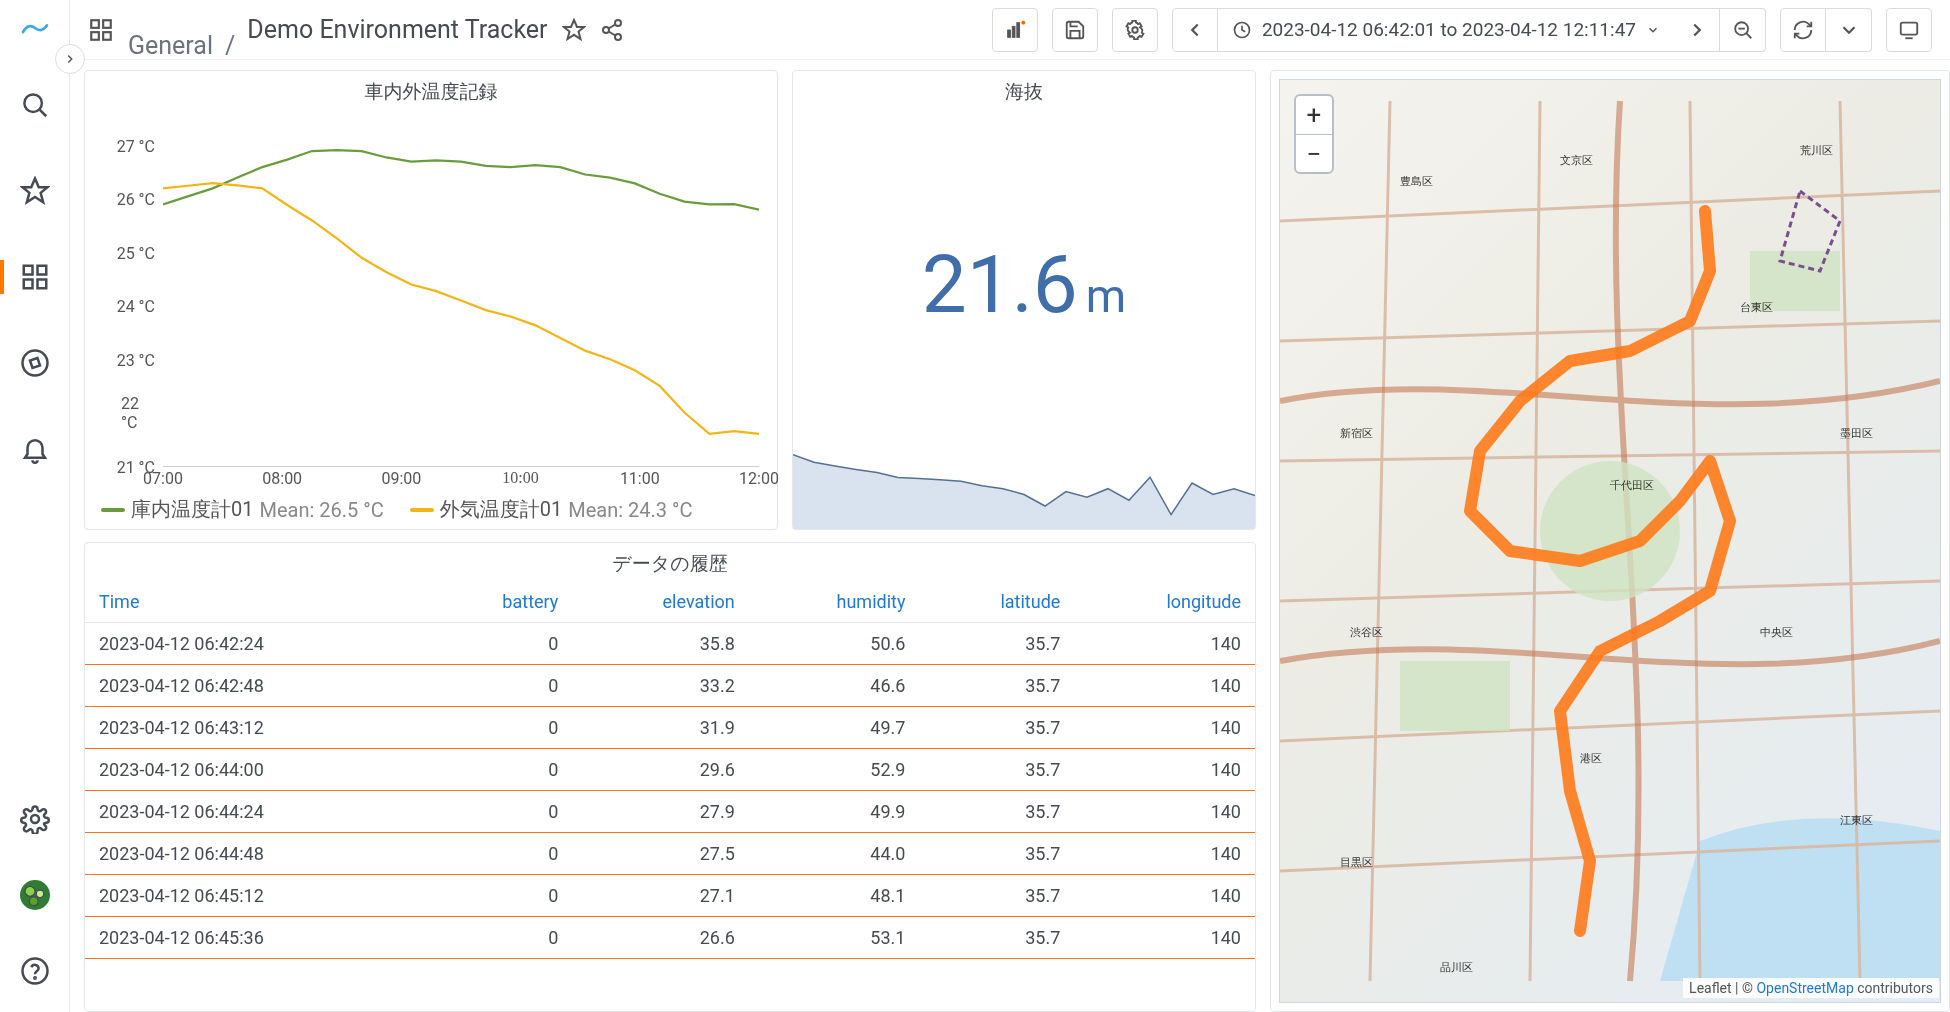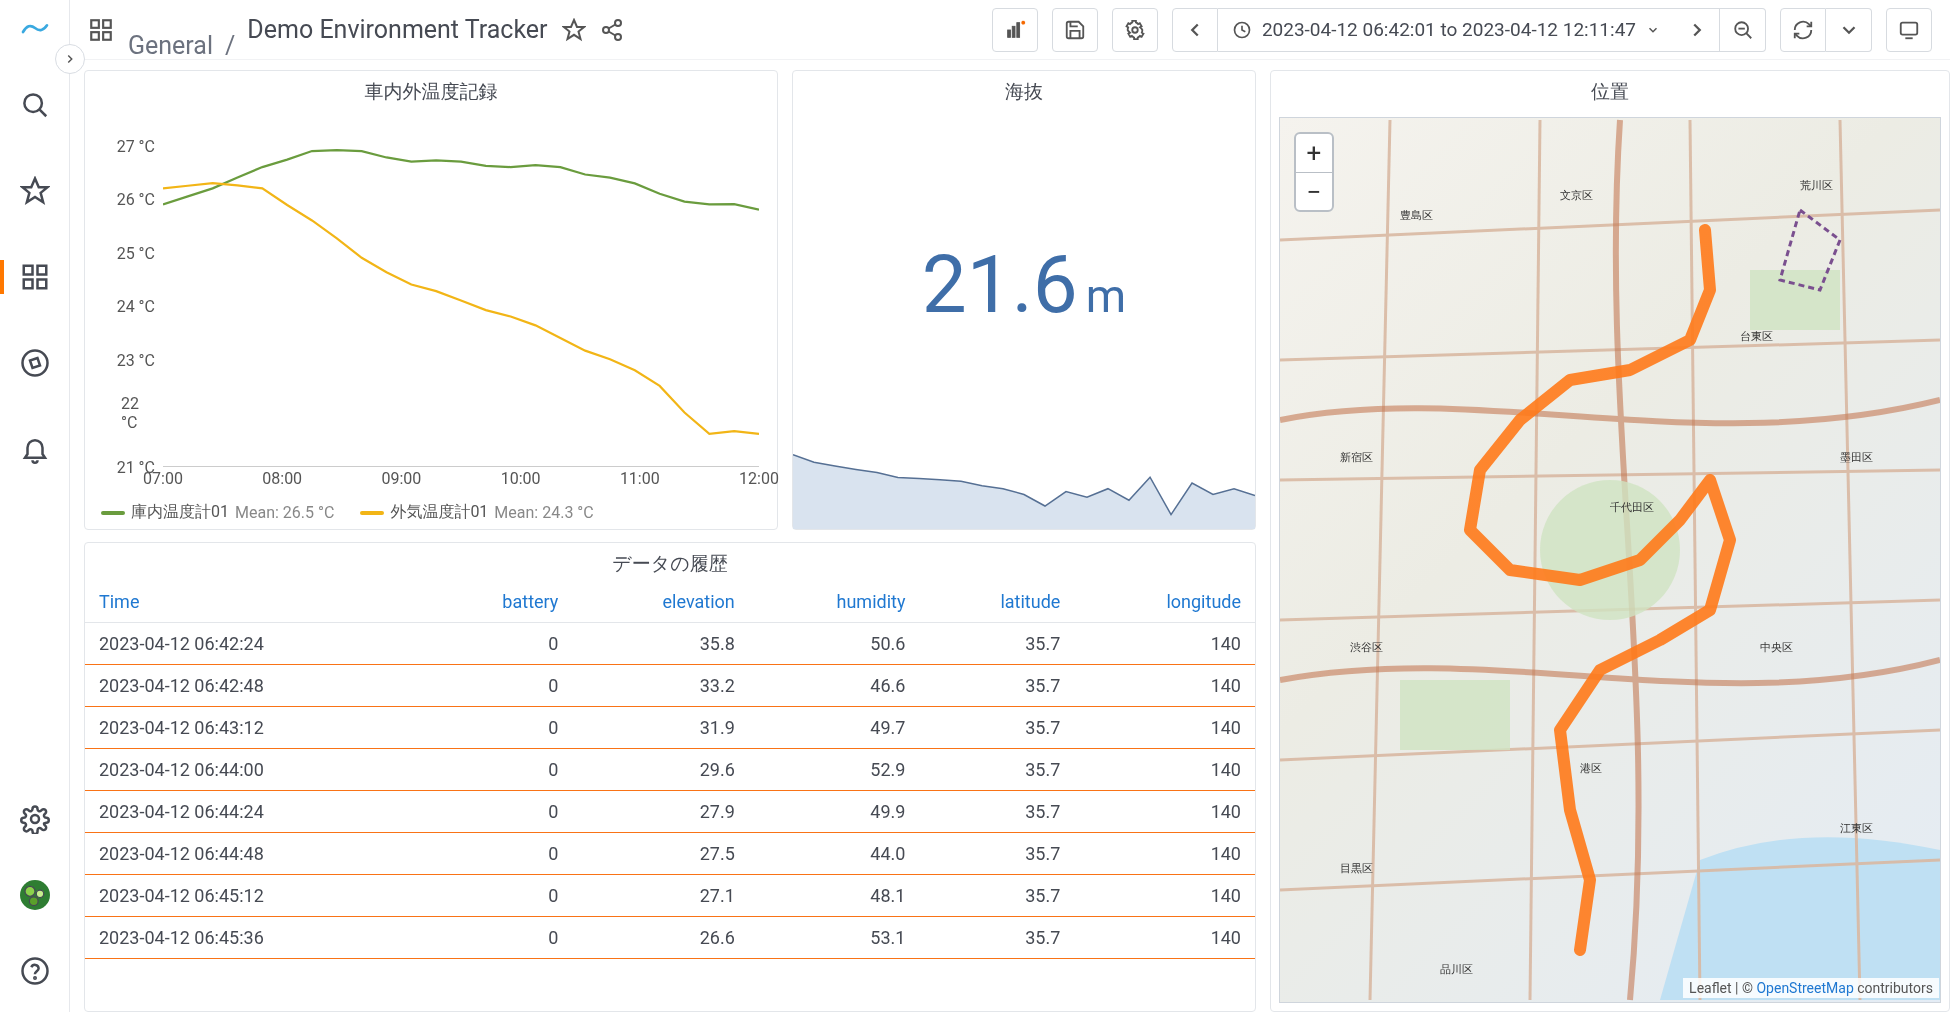--- a/index.html
+++ b/index.html
@@ -46,21 +46,21 @@
   .table-panel { grid-column:1 / span 2; grid-row:2; min-height:0;}
 
   
   .chart-body { flex:1; position:relative; margin:0 8px;}
   .y-axis { position:absolute; left:0; top:10px; bottom:62px; width:70px;}
   .y-tick { position:absolute; right:8px; font-size:16px; color:#555; transform:translateY(-50%);}
   .x-axis { position:absolute; left:70px; right:10px; bottom:40px; height:20px;}
   .x-tick { position:absolute; top:0; font-size:16px; color:#555; transform:translateX(-50%);}
   .plot { position:absolute; left:70px; right:10px; top:10px; bottom:62px; border-bottom:1px solid #ccc;}
   .plot svg { width:100%; height:100%; display:block;}
-  .legend { position:absolute; left:8px; bottom:6px; display:flex; gap:26px; font-size:16px; color:#555; align-items:center;}
+  .legend { position:absolute; left:8px; bottom:6px; display:flex; gap:26px; font-size:20px; color:#555; align-items:center;}
   .legend .item{display:flex; align-items:center; gap:6px;}
   .legend .sw{width:24px; height:4px; border-radius:2px;}
 
   
   .gauge-panel{flex:0 0 222px;}
   .elev-panel{flex:1;}
   .gauge-wrap{flex:1; display:flex; align-items:center; justify-content:center; position:relative;}
   .gauge-wrap svg{width:260px; height:150px;}
   .gauge-label{position:absolute; font-size:14px; color:#777;}
   .gauge-center{position:absolute; font-size:46px; color:#f1a600; font-weight:500; top:70%; left:50%; transform:translate(-50%,-50%);}
@@ -280,21 +280,21 @@
               <div class="y-tick" style="top: 69.2308%;">23 °C</div>
               <div class="y-tick" style="top: 53.8462%;">24 °C</div>
               <div class="y-tick" style="top: 38.4615%;">25 °C</div>
               <div class="y-tick" style="top: 23.0769%;">26 °C</div>
               <div class="y-tick" style="top: 7.69231%;">27 °C</div>
             </div>
           <div class="x-axis" id="temp-xaxis">
               <div class="x-tick" style="left: 0%;">07:00</div>
               <div class="x-tick" style="left: 20%;">08:00</div>
               <div class="x-tick" style="left: 40%;">09:00</div>
-              <div class="x-tick" style="left: 60%;">10:00</div>
+              <div class="x-tick" style="left: 60%; font-family: Liberation Serif, serif;">10:00</div>
               <div class="x-tick" style="left: 80%;">11:00</div>
               <div class="x-tick" style="left: 100%;">12:00</div>
             </div>
           <div class="plot">
               <svg id="temp-svg" viewBox="0 0 600 340" preserveAspectRatio="none">
                 <path d="M0.0 83.7 L25.0 75.8 L50.0 68.0 L75.0 57.3 L100.0 47.1 L125.0 39.8 L150.0 31.4 L175.0 30.6 L200.0 31.4 L225.0 37.7 L250.0 41.8 L275.0 40.6 L300.0 41.8 L325.0 46.0 L350.0 47.1 L375.0 45.3 L400.0 47.1 L425.0 54.4 L450.0 57.5 L475.0 63.1 L500.0 73.2 L525.0 81.0 L550.0 83.7 L575.0 83.5 L600.0 88.9 " fill="none" stroke="#6a9c3e" stroke-width="2.2"></path>
                 <path d="M0.0 68.0 L25.0 65.4 L50.0 62.8 L75.0 65.1 L100.0 68.0 L125.0 84.2 L150.0 99.4 L175.0 116.9 L200.0 136.0 L225.0 150.1 L250.0 162.2 L275.0 168.7 L300.0 177.8 L325.0 187.2 L350.0 193.5 L375.0 202.2 L400.0 214.5 L425.0 227.0 L450.0 235.4 L475.0 246.2 L500.0 261.5 L525.0 287.6 L550.0 308.6 L575.0 305.8 L600.0 308.6 " fill="none" stroke="#f2b516" stroke-width="2.2"></path>
               </svg>
             </div>
           <div class="legend" id="temp-legend">
@@ -325,21 +325,20 @@
                 <svg id="elev-svg" viewBox="0 0 460 80" preserveAspectRatio="none">
                   <path d="M0 80 L0.0 5.8 L20.9 13.2 L41.8 17.0 L62.7 20.4 L83.6 23.6 L104.5 28.5 L125.5 29.6 L146.4 30.8 L167.3 32.2 L188.2 36.8 L209.1 39.7 L230.0 45.5 L250.9 57.0 L271.8 42.6 L292.7 48.3 L313.6 39.7 L334.5 51.2 L355.5 28.2 L376.4 65.6 L397.3 34.0 L418.2 45.5 L439.1 39.7 L460.0 46.6 L460 80 Z" fill="#d9e3ef"></path>
                   <path d="M0.0 5.8 L20.9 13.2 L41.8 17.0 L62.7 20.4 L83.6 23.6 L104.5 28.5 L125.5 29.6 L146.4 30.8 L167.3 32.2 L188.2 36.8 L209.1 39.7 L230.0 45.5 L250.9 57.0 L271.8 42.6 L292.7 48.3 L313.6 39.7 L334.5 51.2 L355.5 28.2 L376.4 65.6 L397.3 34.0 L418.2 45.5 L439.1 39.7 L460.0 46.6" fill="none" stroke="#567094" stroke-width="1.5"></path>
                 </svg>
               </div>
           </div>
         </div>
       </div>
 
       <div class="panel map-panel">
-        <div class="panel-title">位置</div>
         <div class="map-body">
           <svg viewBox="0 0 660 880">
 
             <path d="M420 740 Q520 700 660 730 L660 880 L380 880 Z" fill="#bfe0f3"></path>
 
             <g stroke="#d9b9a3" stroke-width="3" fill="none" opacity=".9">
               <path d="M0 120 L660 90"></path>
                 <path d="M0 240 L660 220"></path>
                 <path d="M0 360 L660 350"></path>
               <path d="M0 500 L660 480"></path>

